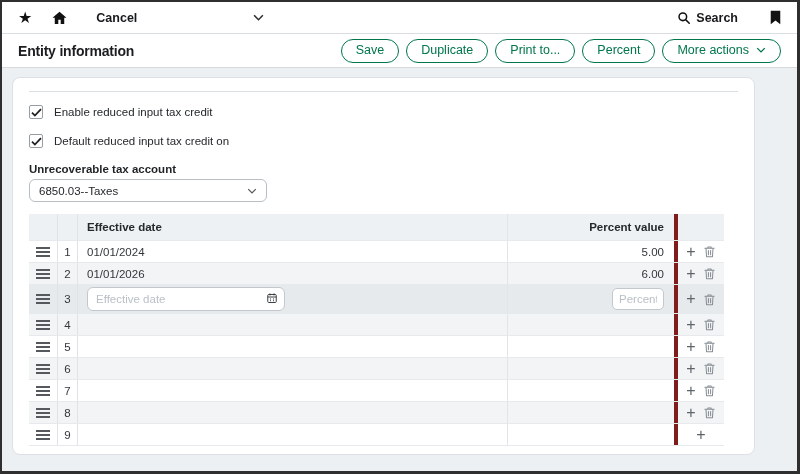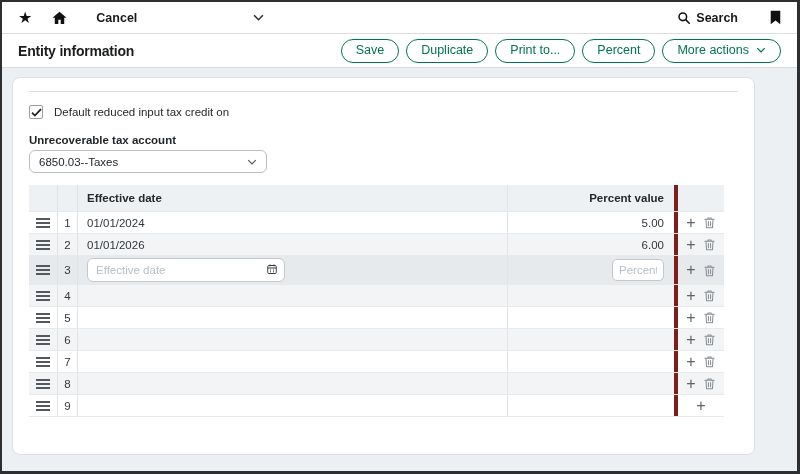--- a/index.html
+++ b/index.html
@@ -136,20 +136,28 @@
         </svg>
       </button>
     </div>
   </div>
 
   <div class="main">
     <div class="card">
 
       <hr class="section-rule">
 
+      <div class="chk-row">
+        <span class="chk-box">
+          <svg width="11" height="9" viewBox="0 0 12 10" fill="none" stroke="#222" stroke-width="2">
+            <path d="M1 5.2l3.2 3.2L11 1.2"></path>
+          </svg>
+        </span>
+        <span class="chk-label">Enable reduced input tax credit</span>
+      </div>
 
       <div class="chk-row">
         <span class="chk-box">
           <svg width="11" height="9" viewBox="0 0 12 10" fill="none" stroke="#222" stroke-width="2">
             <path d="M1 5.2l3.2 3.2L11 1.2"></path>
           </svg>
         </span>
         <span class="chk-label">Default reduced input tax credit on</span>
       </div>
 

